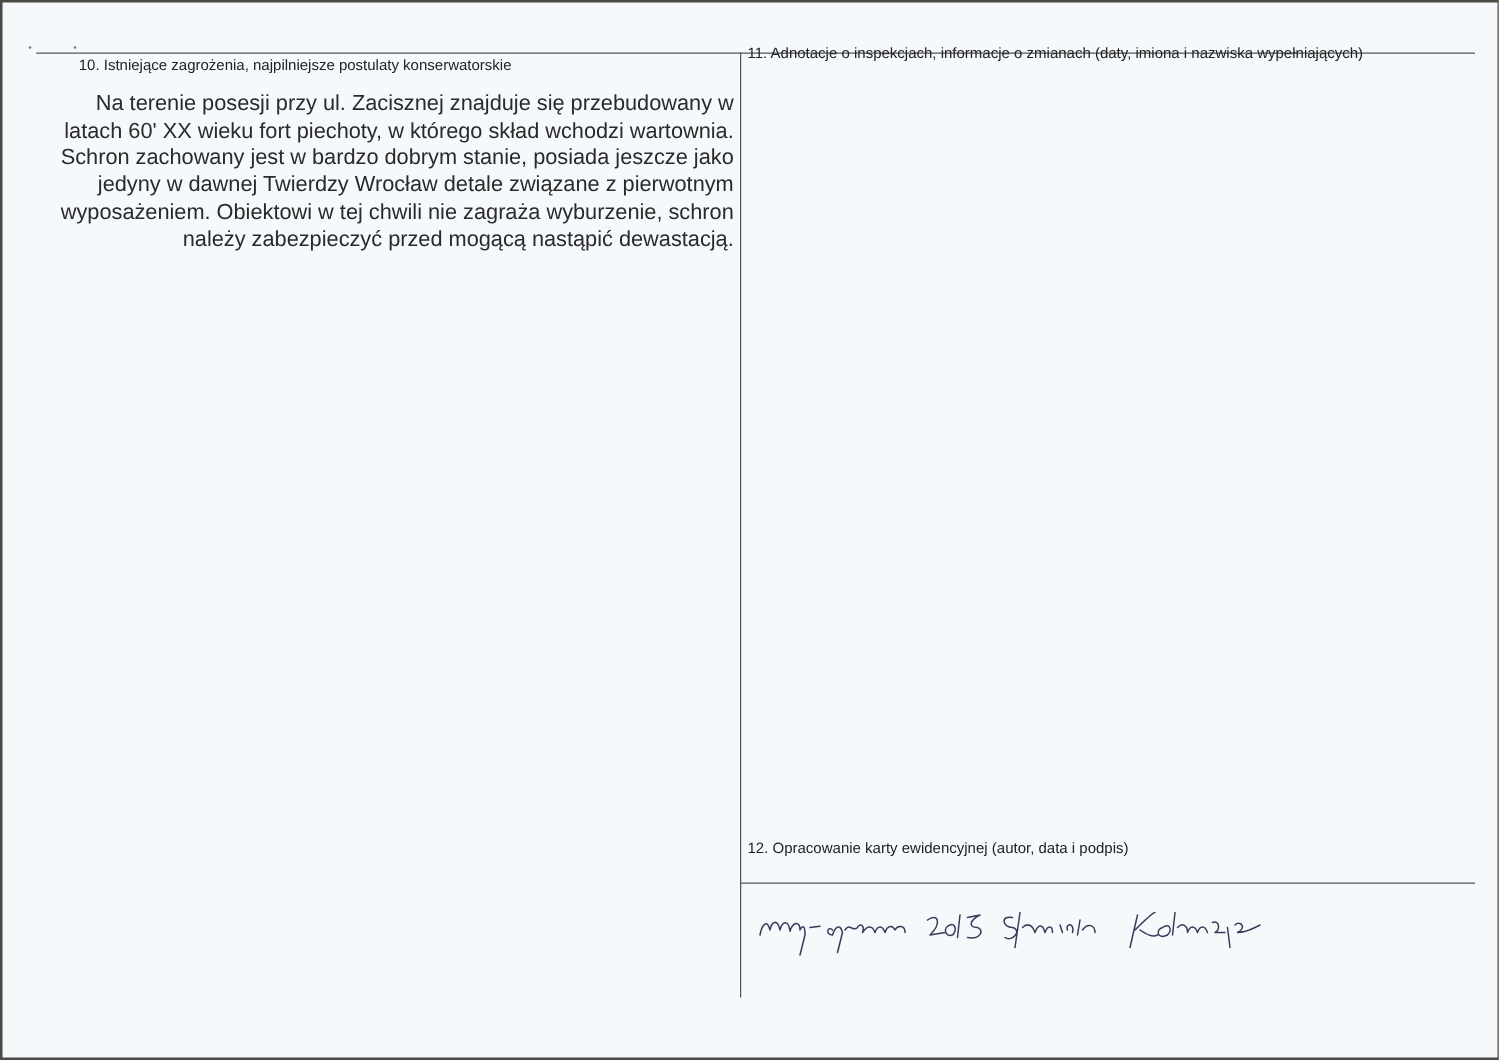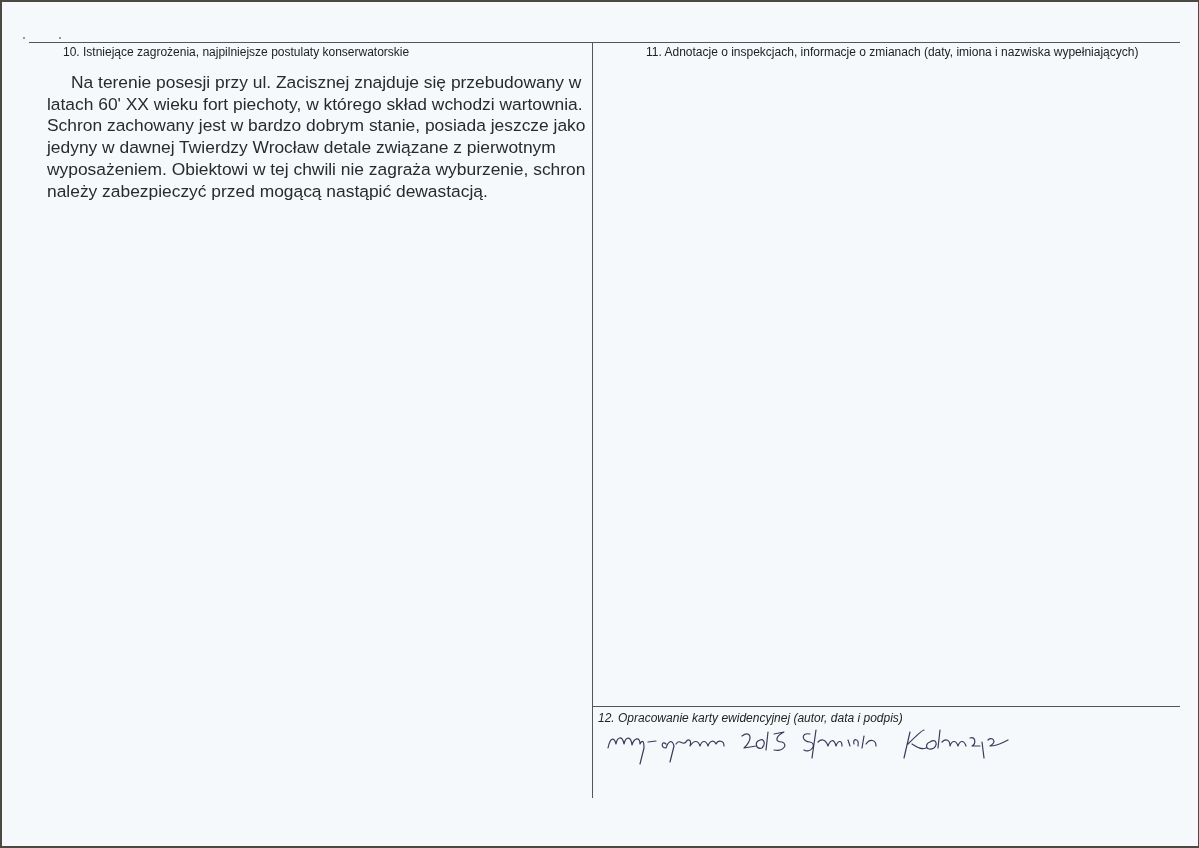--- a/index.html
+++ b/index.html
@@ -6,21 +6,21 @@
   body {
     width: 1199px; height: 848px; position: relative; overflow: hidden;
     background: #f6f9fc;
     font-family: "Liberation Sans", sans-serif; color: #2a2a2a;
   }
   .frame { position: absolute; inset: 0; border: 2px solid #4a4a42; border-right-width: 1px; box-sizing: border-box; pointer-events: none; }
   .dot { position: absolute; width: 2px; height: 2px; background: #777; border-radius: 50%; }
   .hline { position: absolute; height: 1px; background: #555; }
   .vline { position: absolute; width: 1px; background: #555; }
   .section-label { position: absolute; font-size: 12px; color: #222; white-space: nowrap; }
-  .body-text { position: absolute; left: 47px; width: 540px; font-size: 17.4px; line-height: 21.7px; color: #2a2a2a; }
+  .body-text { position: absolute; left: 47px; width: 540px; font-size: 17.4px; line-height: 21.7px; color: #2a2a2a; text-align: right; }
   .body-text p { margin: 0 0 20px 0; text-indent: 24px; }
   .signature { position: absolute; left: 604px; top: 718px; width: 470px; height: 50px; }
   .signature svg { width: 100%; height: 100%; }
 </style>
 </head>
 <body>
 
 <div class="frame"></div>
 <div class="dot" style="left:23px; top:37px;"></div>
 <div class="dot" style="left:59px; top:37px;"></div>
@@ -29,23 +29,23 @@
 
 <div class="vline" style="left:592px; top:42px; height:756px;"></div>
 
 <div class="hline" style="left:592px; top:706px; width:588px;"></div>
 
 <div class="section-label" style="left:63px; top:45px;">10.   Istniejące zagrożenia, najpilniejsze postulaty konserwatorskie</div>
 <div class="body-text" style="top:72px;">
   <p>Na terenie posesji przy ul. Zacisznej znajduje się przebudowany w latach 60' XX wieku fort piechoty, w którego skład wchodzi wartownia. Schron zachowany jest w bardzo dobrym stanie, posiada jeszcze jako jedyny w dawnej Twierdzy Wrocław detale związane z pierwotnym wyposażeniem. Obiektowi w tej chwili nie zagraża wyburzenie, schron należy zabezpieczyć przed mogącą nastąpić dewastacją.</p>
 </div>
 
-<div class="section-label" style="left:598px; top:45px;margin-left:48px;">11. Adnotacje o inspekcjach, informacje o zmianach (daty, imiona i nazwiska wypełniających)</div>
+<div class="section-label" style="left:598px; top:35px;">11. Adnotacje o inspekcjach, informacje o zmianach (daty, imiona i nazwiska wypełniających)</div>
 
-<div class="section-label" style="left:598px; top:711px;font-style:italic;">12. Opracowanie karty ewidencyjnej (autor, data i podpis)</div>
+<div class="section-label" style="left:598px; top:671px;">12. Opracowanie karty ewidencyjnej (autor, data i podpis)</div>
 <div class="signature">
   <svg viewBox="0 0 470 50" preserveAspectRatio="none">
     <g fill="none" stroke="#3a3a5a" stroke-width="1.2" stroke-linecap="round" stroke-linejoin="round">
 
       <path d="M4,30 C6,20 10,18 12,26 C13,20 18,16 20,26 C22,18 27,18 28,27 C30,20 36,18 36,26 C38,22 40,22 40,30 L36,46"></path>
       <path d="M44,24 L52,23"></path>
 
       <path d="M62,26 C58,22 56,30 62,30 C64,24 68,20 70,28 L66,44 M72,26 C76,20 78,28 82,24 C84,20 88,22 86,28 C90,22 94,22 96,28 C98,22 102,22 104,28 C106,22 110,22 112,26 C114,22 120,22 120,28"></path>
 
       <path d="M138,18 C146,12 150,20 140,30 L152,28 M156,22 C150,24 152,32 158,30 C162,26 160,20 156,22 M164,14 L162,32 M170,16 L180,14 C172,18 170,24 178,24 C184,26 180,34 170,32"></path>

